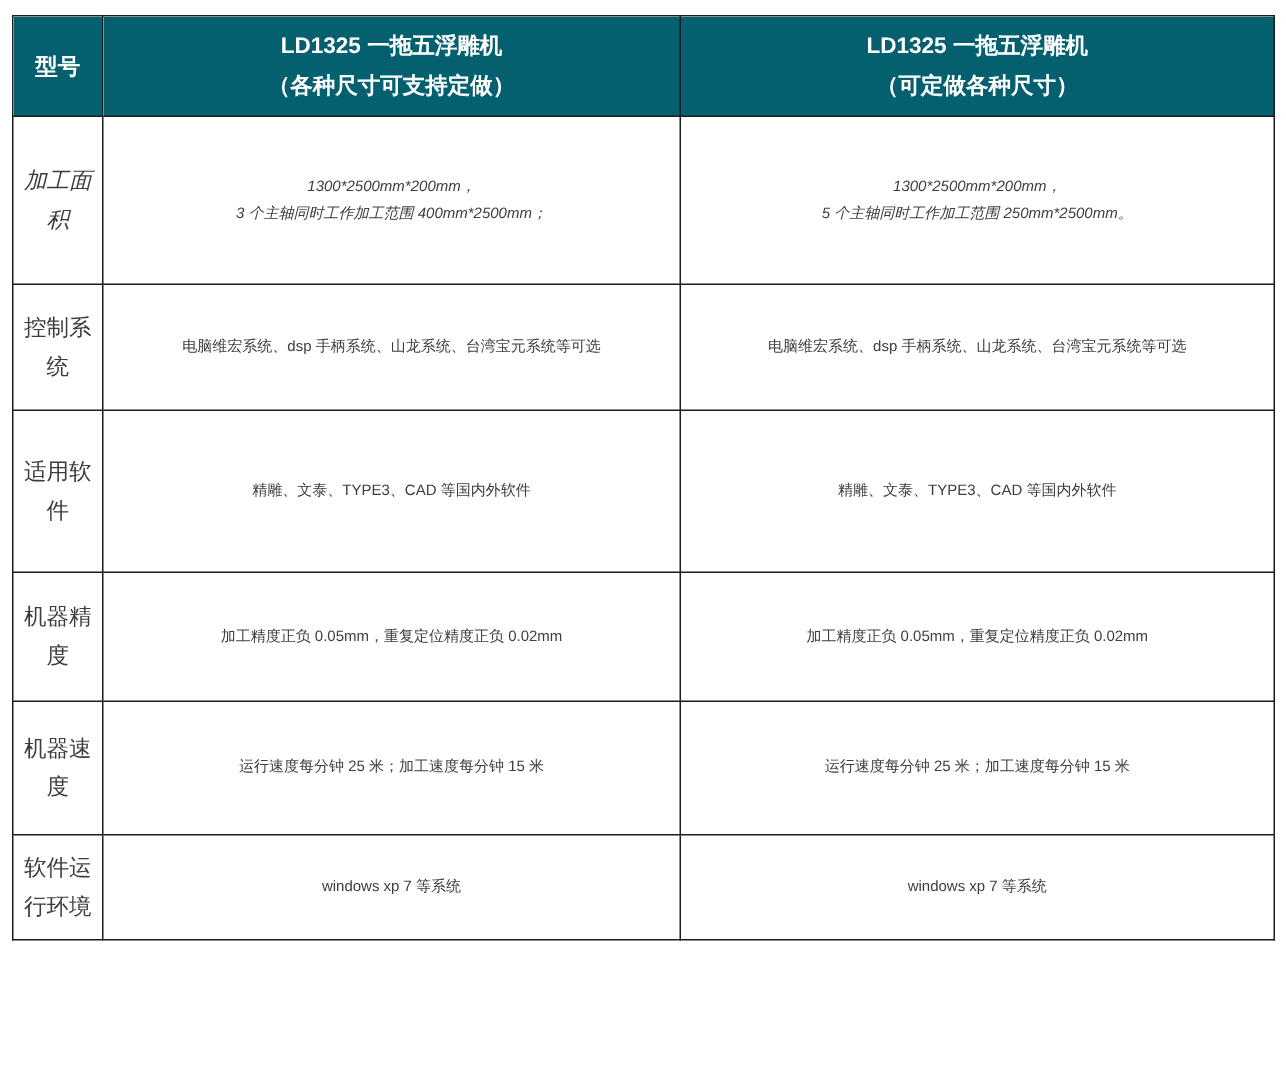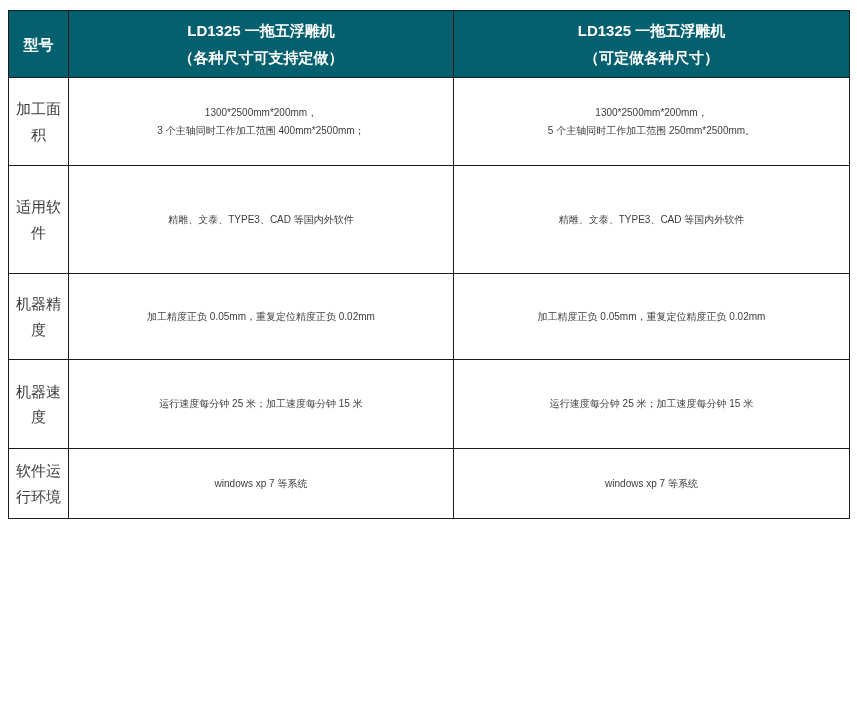--- a/index.html
+++ b/index.html
@@ -47,21 +47,21 @@
     padding:2px 1px;
   }
   td.label-cell{
     font-size:15px;
     padding:2px 4px;
     line-height:1.7;
     white-space:normal;
     word-break:break-all;
   }
   tr.r-head{height:67px;margin-top:40px;}
-  tr.r1{height:88px;}
+  tr.r1{height:112px;font-style:italic;}
   tr.r2{height:83px;}
   tr.r3{height:84px;}
   tr.r4{height:108px;}
   tr.r5{height:86px;margin-left:20px;}
   tr.r6{height:89px;}
   tr.r7{height:70px;}
 </style>
 </head>
 <body>
 
@@ -79,20 +79,25 @@
       <th>LD1325 一拖五浮雕机
 （可定做各种尺寸）</th>
     </tr>
     <tr class="r1">
       <td class="label-cell">加工面积</td>
       <td>1300*2500mm*200mm，
 3 个主轴同时工作加工范围 400mm*2500mm；</td>
       <td>1300*2500mm*200mm，
 5 个主轴同时工作加工范围 250mm*2500mm。</td>
     </tr>
+    <tr class="r3">
+      <td class="label-cell">控制系统</td>
+      <td>电脑维宏系统、dsp 手柄系统、山龙系统、台湾宝元系统等可选</td>
+      <td>电脑维宏系统、dsp 手柄系统、山龙系统、台湾宝元系统等可选</td>
+    </tr>
     <tr class="r4">
       <td class="label-cell">适用软件</td>
       <td>精雕、文泰、TYPE3、CAD 等国内外软件</td>
       <td>精雕、文泰、TYPE3、CAD 等国内外软件</td>
     </tr>
     <tr class="r5">
       <td class="label-cell">机器精度</td>
       <td>加工精度正负 0.05mm，重复定位精度正负 0.02mm</td>
       <td>加工精度正负 0.05mm，重复定位精度正负 0.02mm</td>
     </tr>

